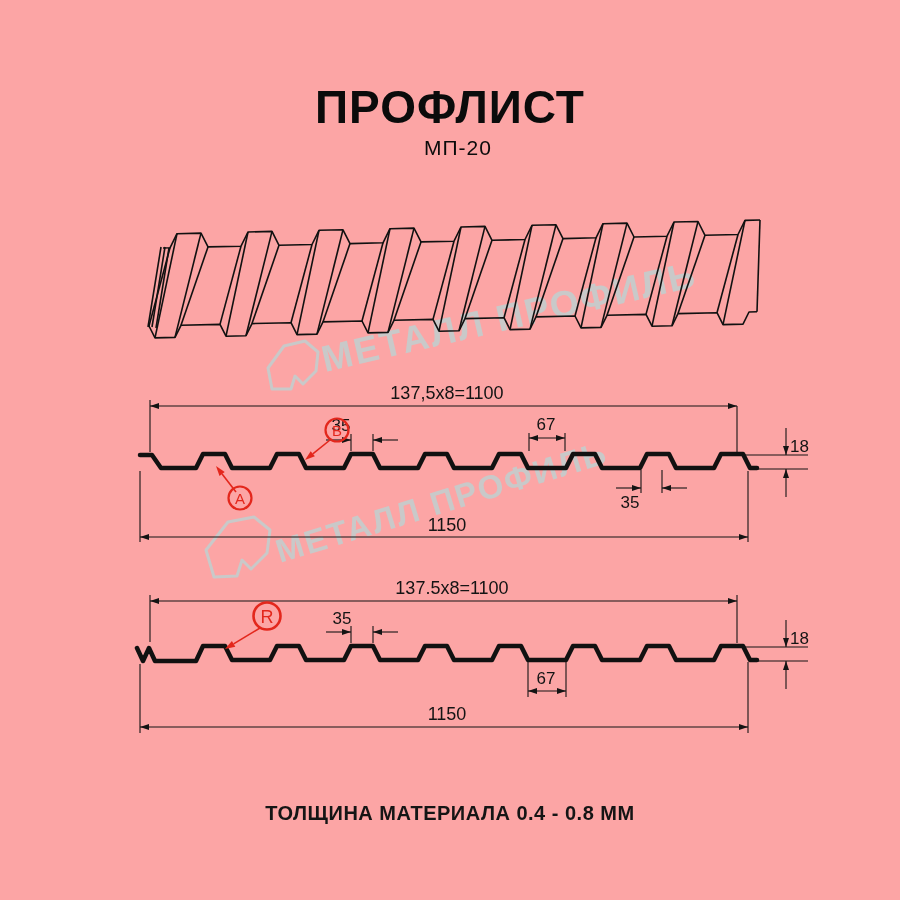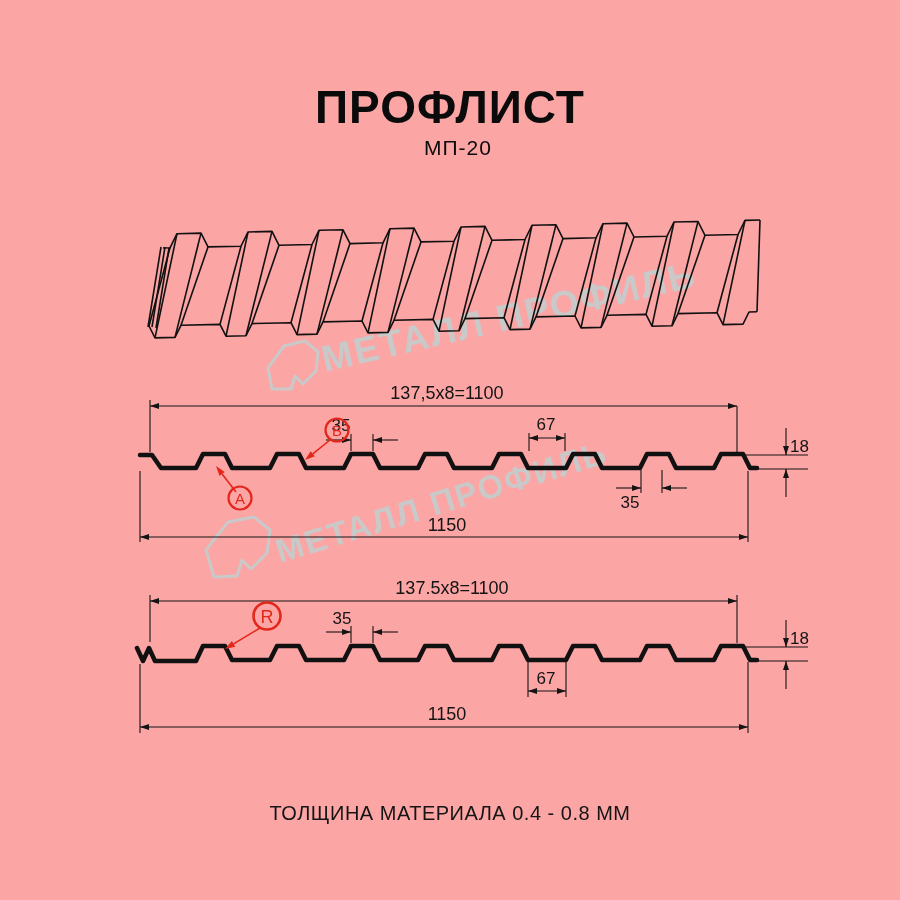--- a/index.html
+++ b/index.html
@@ -3,21 +3,21 @@
 <meta charset="utf-8">
 <style>
   html,body{margin:0;padding:0;background:#fff;}
   .page{position:relative;width:900px;height:900px;background:#fca5a5;overflow:hidden;
         font-family:"Liberation Sans",sans-serif;color:#111;}
   .title{position:absolute;left:0;top:80px;width:900px;text-align:center;
          font-size:46px;font-weight:800;letter-spacing:1px;color:#0b0b0b;}
   .subtitle{position:absolute;left:8px;top:136px;width:900px;text-align:center;
          font-size:21px;font-weight:500;letter-spacing:1px;color:#0b0b0b;}
   .footer{position:absolute;left:0;top:802px;width:900px;text-align:center;
-         font-size:20px;font-weight:400;letter-spacing:.5px;color:#151515;}
+         font-size:20px;font-weight:700;letter-spacing:.5px;color:#151515;}
   svg{position:absolute;left:0;top:0;}
   text{font-family:"Liberation Sans",sans-serif;}
   .dimtxt{font-size:17px;fill:#141414;}
   .bigdim{font-size:18px;fill:#141414;}
   .redtxt{font-weight:500;}
 </style>
 </head>
 <body>
 
 <div class="page">

